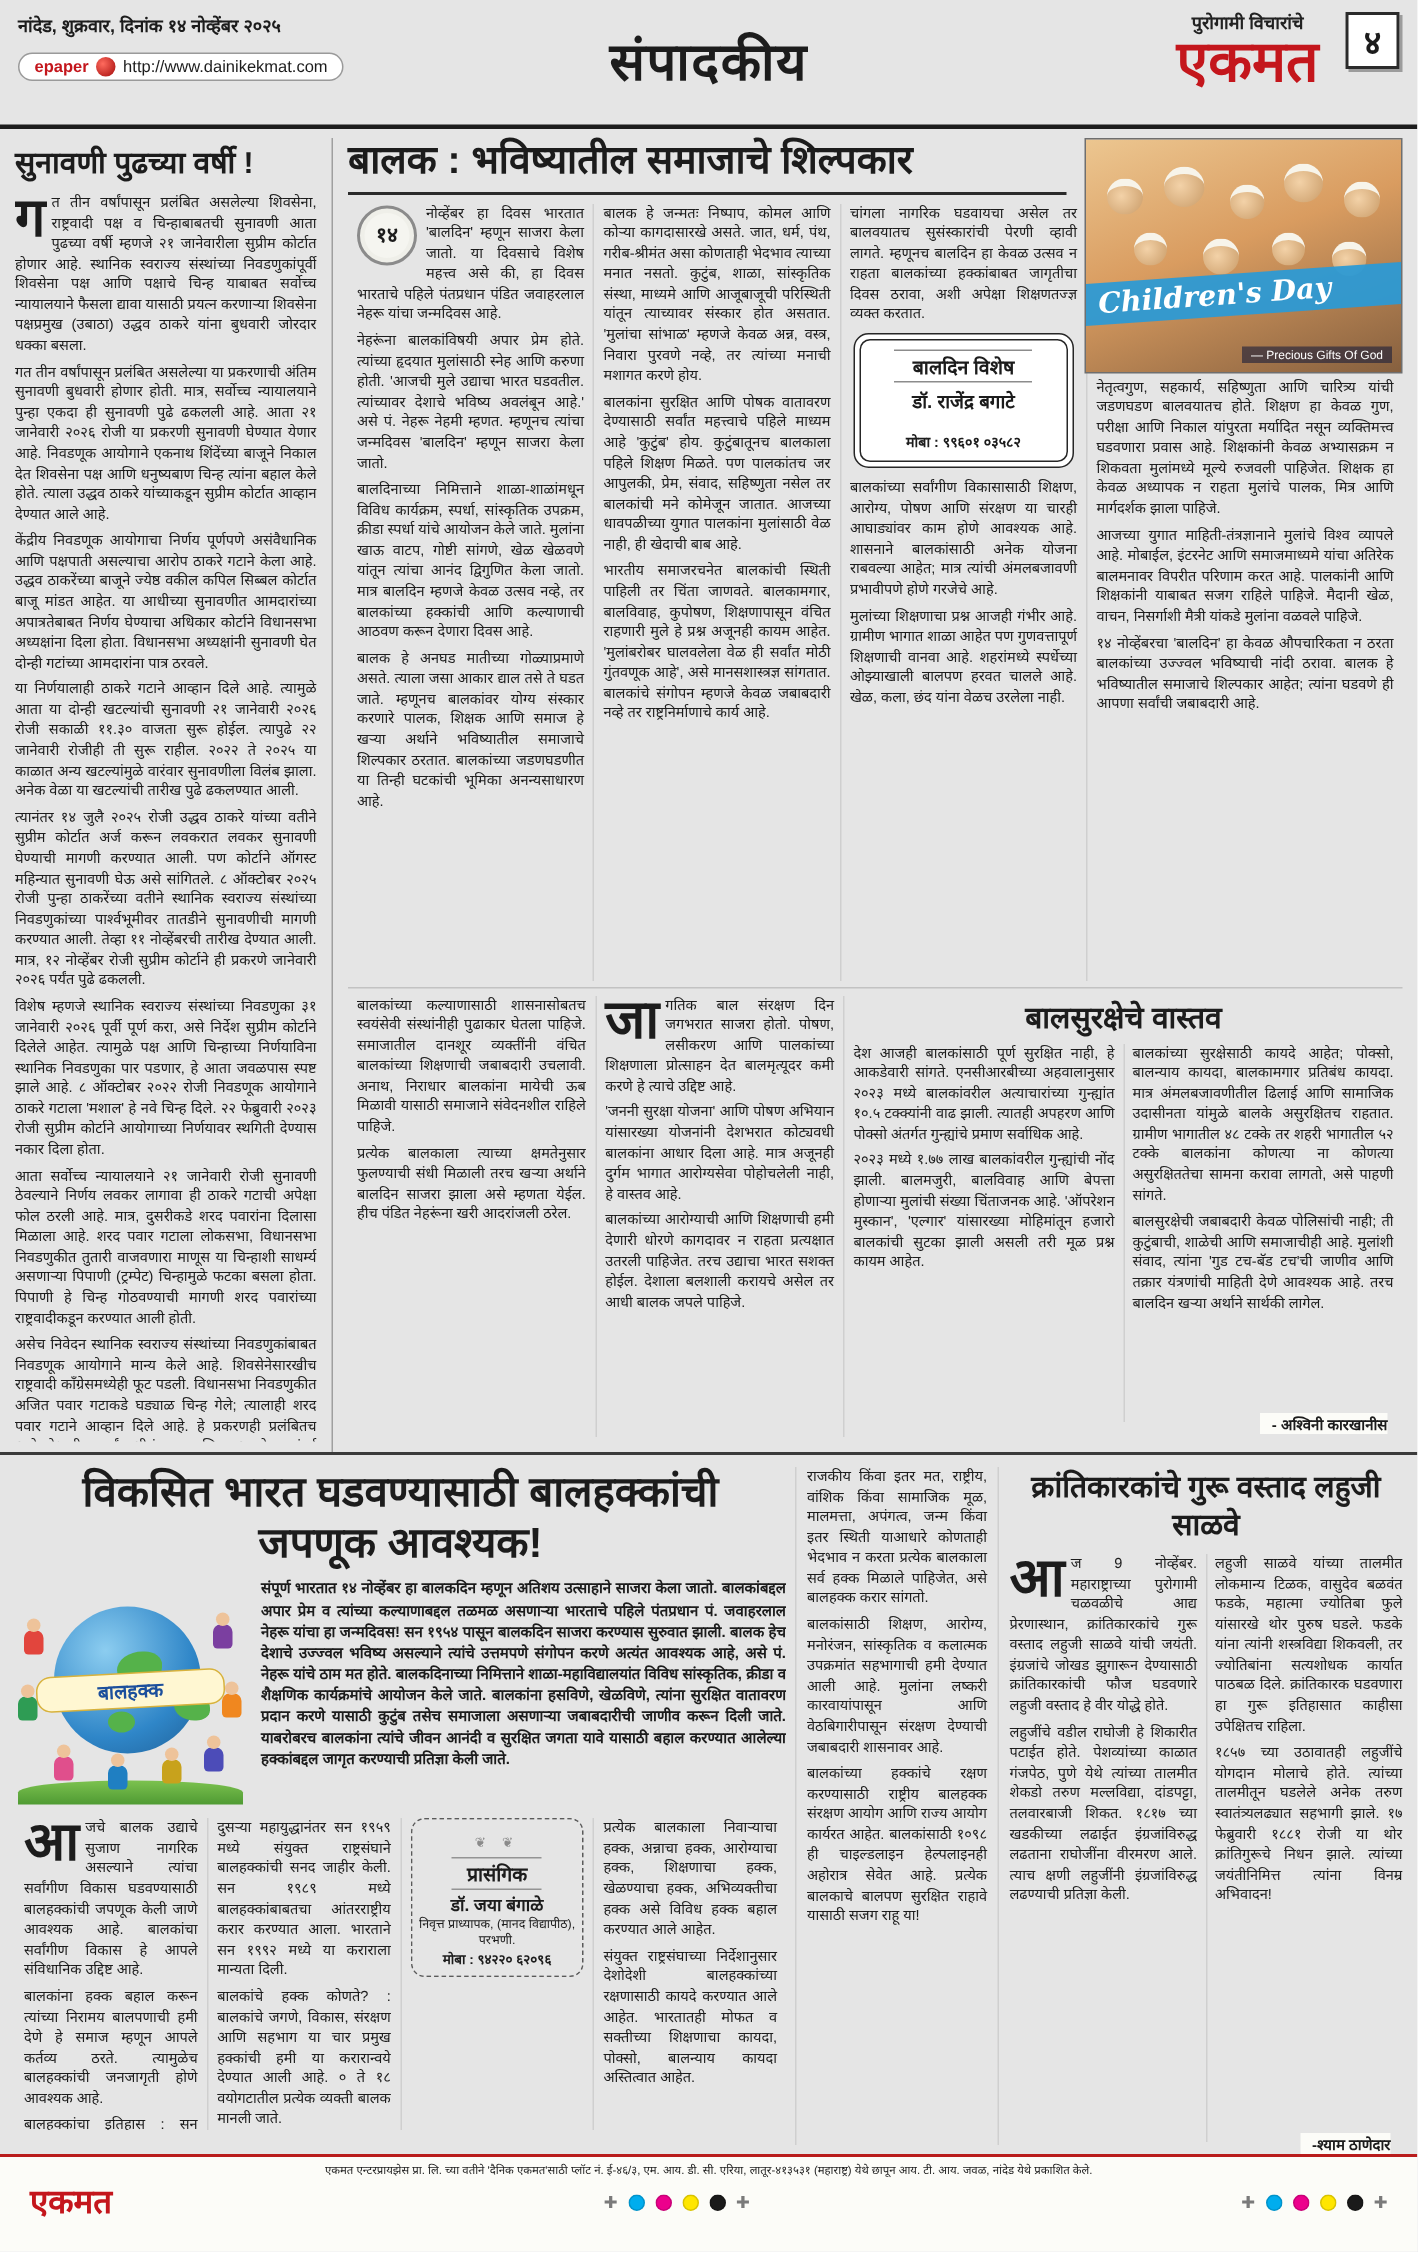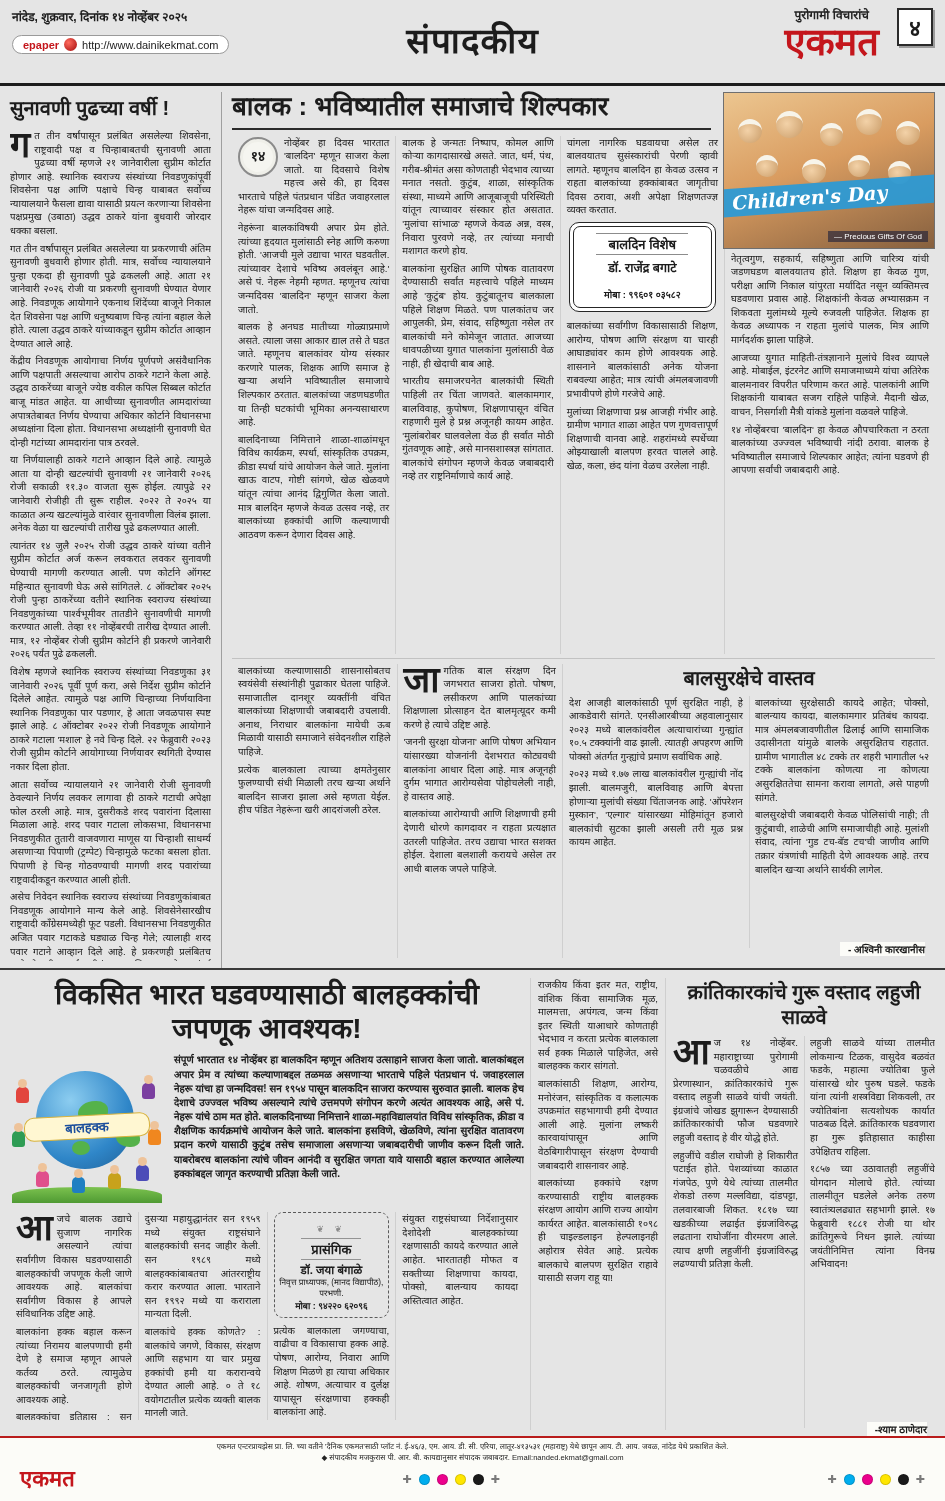--- a/index.html
+++ b/index.html
@@ -179,22 +179,22 @@
 
       <div class="art-head">
         <h2>बालक : भविष्यातील समाजाचे शिल्पकार</h2>
       </div>
 
       <div class="row-a">
         <div class="col">
           <p class="para"><span class="badge14">१४</span><span>नोव्हेंबर हा दिवस भारतात 'बालदिन' म्हणून साजरा केला जातो. या दिवसाचे विशेष महत्त्व असे की, हा दिवस भारताचे पहिले पंतप्रधान पंडित जवाहरलाल नेहरू यांचा जन्मदिवस आहे.</span></p>
           <div>
               <p class="para">नेहरूंना बालकांविषयी अपार प्रेम होते. त्यांच्या हृदयात मुलांसाठी स्नेह आणि करुणा होती. 'आजची मुले उद्याचा भारत घडवतील. त्यांच्यावर देशाचे भविष्य अवलंबून आहे.' असे पं. नेहरू नेहमी म्हणत. म्हणूनच त्यांचा जन्मदिवस 'बालदिन' म्हणून साजरा केला जातो.</p>
+              <p class="para">बालदिनाच्या निमित्ताने शाळा-शाळांमधून विविध कार्यक्रम, स्पर्धा, सांस्कृतिक उपक्रम, क्रीडा स्पर्धा यांचे आयोजन केले जाते. मुलांना खाऊ वाटप, गोष्टी सांगणे, खेळ खेळवणे यांतून त्यांचा आनंद द्विगुणित केला जातो. मात्र बालदिन म्हणजे केवळ उत्सव नव्हे, तर बालकांच्या हक्कांची आणि कल्याणाची आठवण करून देणारा दिवस आहे.</p>
               <p class="para">बालक हे अनघड मातीच्या गोळ्याप्रमाणे असते. त्याला जसा आकार द्याल तसे ते घडत जाते. म्हणूनच बालकांवर योग्य संस्कार करणारे पालक, शिक्षक आणि समाज हे खऱ्या अर्थाने भविष्यातील समाजाचे शिल्पकार ठरतात. बालकांच्या जडणघडणीत या तिन्ही घटकांची भूमिका अनन्यसाधारण आहे.</p>
-              <p class="para">बालदिनाच्या निमित्ताने शाळा-शाळांमधून विविध कार्यक्रम, स्पर्धा, सांस्कृतिक उपक्रम, क्रीडा स्पर्धा यांचे आयोजन केले जाते. मुलांना खाऊ वाटप, गोष्टी सांगणे, खेळ खेळवणे यांतून त्यांचा आनंद द्विगुणित केला जातो. मात्र बालदिन म्हणजे केवळ उत्सव नव्हे, तर बालकांच्या हक्कांची आणि कल्याणाची आठवण करून देणारा दिवस आहे.</p>
             </div>
         </div>
         <div class="col">
           <div>
               <p class="para">बालक हे जन्मतः निष्पाप, कोमल आणि कोऱ्या कागदासारखे असते. जात, धर्म, पंथ, गरीब-श्रीमंत असा कोणताही भेदभाव त्याच्या मनात नसतो. कुटुंब, शाळा, सांस्कृतिक संस्था, माध्यमे आणि आजूबाजूची परिस्थिती यांतून त्याच्यावर संस्कार होत असतात. 'मुलांचा सांभाळ' म्हणजे केवळ अन्न, वस्त्र, निवारा पुरवणे नव्हे, तर त्यांच्या मनाची मशागत करणे होय.</p>
               <p class="para">बालकांना सुरक्षित आणि पोषक वातावरण देण्यासाठी सर्वांत महत्त्वाचे पहिले माध्यम आहे 'कुटुंब' होय. कुटुंबातूनच बालकाला पहिले शिक्षण मिळते. पण पालकांतच जर आपुलकी, प्रेम, संवाद, सहिष्णुता नसेल तर बालकांची मने कोमेजून जातात. आजच्या धावपळीच्या युगात पालकांना मुलांसाठी वेळ नाही, ही खेदाची बाब आहे.</p>
               <p class="para">भारतीय समाजरचनेत बालकांची स्थिती पाहिली तर चिंता जाणवते. बालकामगार, बालविवाह, कुपोषण, शिक्षणापासून वंचित राहणारी मुले हे प्रश्न अजूनही कायम आहेत. 'मुलांबरोबर घालवलेला वेळ ही सर्वांत मोठी गुंतवणूक आहे', असे मानसशास्त्रज्ञ सांगतात. बालकांचे संगोपन म्हणजे केवळ जबाबदारी नव्हे तर राष्ट्रनिर्माणाचे कार्य आहे.</p>
             </div>
         </div>
         <div class="col">
@@ -289,57 +289,54 @@
             </div>
         </div>
         <div class="bl-col">
           <div class="prasangik">
             <div class="orn"></div>
             <div><span class="pr-title">प्रासंगिक</span></div>
             <div class="pr-author">डॉ. जया बंगाळे</div>
             <div class="pr-role">निवृत्त प्राध्यापक, (मानद विद्यापीठ), परभणी.</div>
             <div class="pr-phone">मोबा : ९४२२० ६२०९६</div>
           </div>
-          <div>
-              <p class="para">प्रत्येक बालकाला जगण्याचा, वाढीचा व विकासाचा हक्क आहे. पोषण, आरोग्य, निवारा आणि शिक्षण मिळणे हा त्याचा अधिकार आहे. शोषण, अत्याचार व दुर्लक्ष यापासून संरक्षणाचा हक्कही बालकांना आहे.</p>
-            </div>
         </div>
         <div class="bl-col">
           <div>
+              <p class="para">प्रत्येक बालकाला निवाऱ्याचा हक्क, अन्नाचा हक्क, आरोग्याचा हक्क, शिक्षणाचा हक्क, खेळण्याचा हक्क, अभिव्यक्तीचा हक्क असे विविध हक्क बहाल करण्यात आले आहेत.</p>
               <p class="para">संयुक्त राष्ट्रसंघाच्या निर्देशानुसार देशोदेशी बालहक्कांच्या रक्षणासाठी कायदे करण्यात आले आहेत. भारतातही मोफत व सक्तीच्या शिक्षणाचा कायदा, पोक्सो, बालन्याय कायदा अस्तित्वात आहेत.</p>
             </div>
         </div>
       </div>
     </section>
 
     <section class="bm">
       <div>
           <p class="para">राजकीय किंवा इतर मत, राष्ट्रीय, वांशिक किंवा सामाजिक मूळ, मालमत्ता, अपंगत्व, जन्म किंवा इतर स्थिती याआधारे कोणताही भेदभाव न करता प्रत्येक बालकाला सर्व हक्क मिळाले पाहिजेत, असे बालहक्क करार सांगतो.</p>
           <p class="para">बालकांसाठी शिक्षण, आरोग्य, मनोरंजन, सांस्कृतिक व कलात्मक उपक्रमांत सहभागाची हमी देण्यात आली आहे. मुलांना लष्करी कारवायांपासून आणि वेठबिगारीपासून संरक्षण देण्याची जबाबदारी शासनावर आहे.</p>
           <p class="para">बालकांच्या हक्कांचे रक्षण करण्यासाठी राष्ट्रीय बालहक्क संरक्षण आयोग आणि राज्य आयोग कार्यरत आहेत. बालकांसाठी १०९८ ही चाइल्डलाइन हेल्पलाइनही अहोरात्र सेवेत आहे. प्रत्येक बालकाचे बालपण सुरक्षित राहावे यासाठी सजग राहू या!</p>
         </div>
     </section>
 
     <section class="br">
       <h2>क्रांतिकारकांचे गुरू वस्ताद लहुजी साळवे</h2>
       <div class="br-cols">
-        <p class="para"><span class="dc">आ</span><span>ज १४ नोव्हेंबर. महाराष्ट्राच्या पुरोगामी चळवळीचे आद्य प्रेरणास्थान, क्रांतिकारकांचे गुरू वस्ताद लहुजी साळवे यांची जयंती. इंग्रजांचे जोखड झुगारून देण्यासाठी क्रांतिकारकांची फौज घडवणारे लहुजी वस्ताद हे वीर योद्धे होते.</span></p>
+        <p class="para"><span class="dc">आ</span><span>ज 9 नोव्हेंबर. महाराष्ट्राच्या पुरोगामी चळवळीचे आद्य प्रेरणास्थान, क्रांतिकारकांचे गुरू वस्ताद लहुजी साळवे यांची जयंती. इंग्रजांचे जोखड झुगारून देण्यासाठी क्रांतिकारकांची फौज घडवणारे लहुजी वस्ताद हे वीर योद्धे होते.</span></p>
         <div>
             <p class="para">लहुजींचे वडील राघोजी हे शिकारीत पटाईत होते. पेशव्यांच्या काळात गंजपेठ, पुणे येथे त्यांच्या तालमीत शेकडो तरुण मल्लविद्या, दांडपट्टा, तलवारबाजी शिकत. १८१७ च्या खडकीच्या लढाईत इंग्रजांविरुद्ध लढताना राघोजींना वीरमरण आले. त्याच क्षणी लहुजींनी इंग्रजांविरुद्ध लढण्याची प्रतिज्ञा केली.</p>
             <p class="para">लहुजी साळवे यांच्या तालमीत लोकमान्य टिळक, वासुदेव बळवंत फडके, महात्मा ज्योतिबा फुले यांसारखे थोर पुरुष घडले. फडके यांना त्यांनी शस्त्रविद्या शिकवली, तर ज्योतिबांना सत्यशोधक कार्यात पाठबळ दिले. क्रांतिकारक घडवणारा हा गुरू इतिहासात काहीसा उपेक्षितच राहिला.</p>
             <p class="para">१८५७ च्या उठावातही लहुजींचे योगदान मोलाचे होते. त्यांच्या तालमीतून घडलेले अनेक तरुण स्वातंत्र्यलढ्यात सहभागी झाले. १७ फेब्रुवारी १८८१ रोजी या थोर क्रांतिगुरूचे निधन झाले. त्यांच्या जयंतीनिमित्त त्यांना विनम्र अभिवादन!</p>
           </div>
       </div>
       <div class="byline">-श्याम ठाणेदार</div>
     </section>
   </div>
 
   <footer class="footer">
     <div class="imprint">एकमत एन्टरप्रायझेस प्रा. लि. च्या वतीने 'दैनिक एकमत'साठी प्लॉट नं. ई-४६/३, एम. आय. डी. सी. एरिया, लातूर-४१३५३१ (महाराष्ट्र) येथे छापून आय. टी. आय. जवळ, नांदेड येथे प्रकाशित केले.</div>
-    <div class="imprint">◆ संपादकीय मजकुरास पी. आर. बी. कायद्यानुसार संपादक जबाबदार. Email:nanded.ekmat@gmail.com</div>
     <div class="footer-row">
       <div class="footer-logo">एकमत</div>
       <div class="dots">
         <span class="regmark"></span>
         <span style="display:flex;gap:7px;">
             <span class="dot" style="background: rgb(0, 173, 238);"></span>
             <span class="dot" style="background: rgb(236, 0, 140);"></span>
             <span class="dot" style="background: rgb(255, 230, 0);"></span>
             <span class="dot" style="background: rgb(26, 26, 26);"></span>
           </span>

